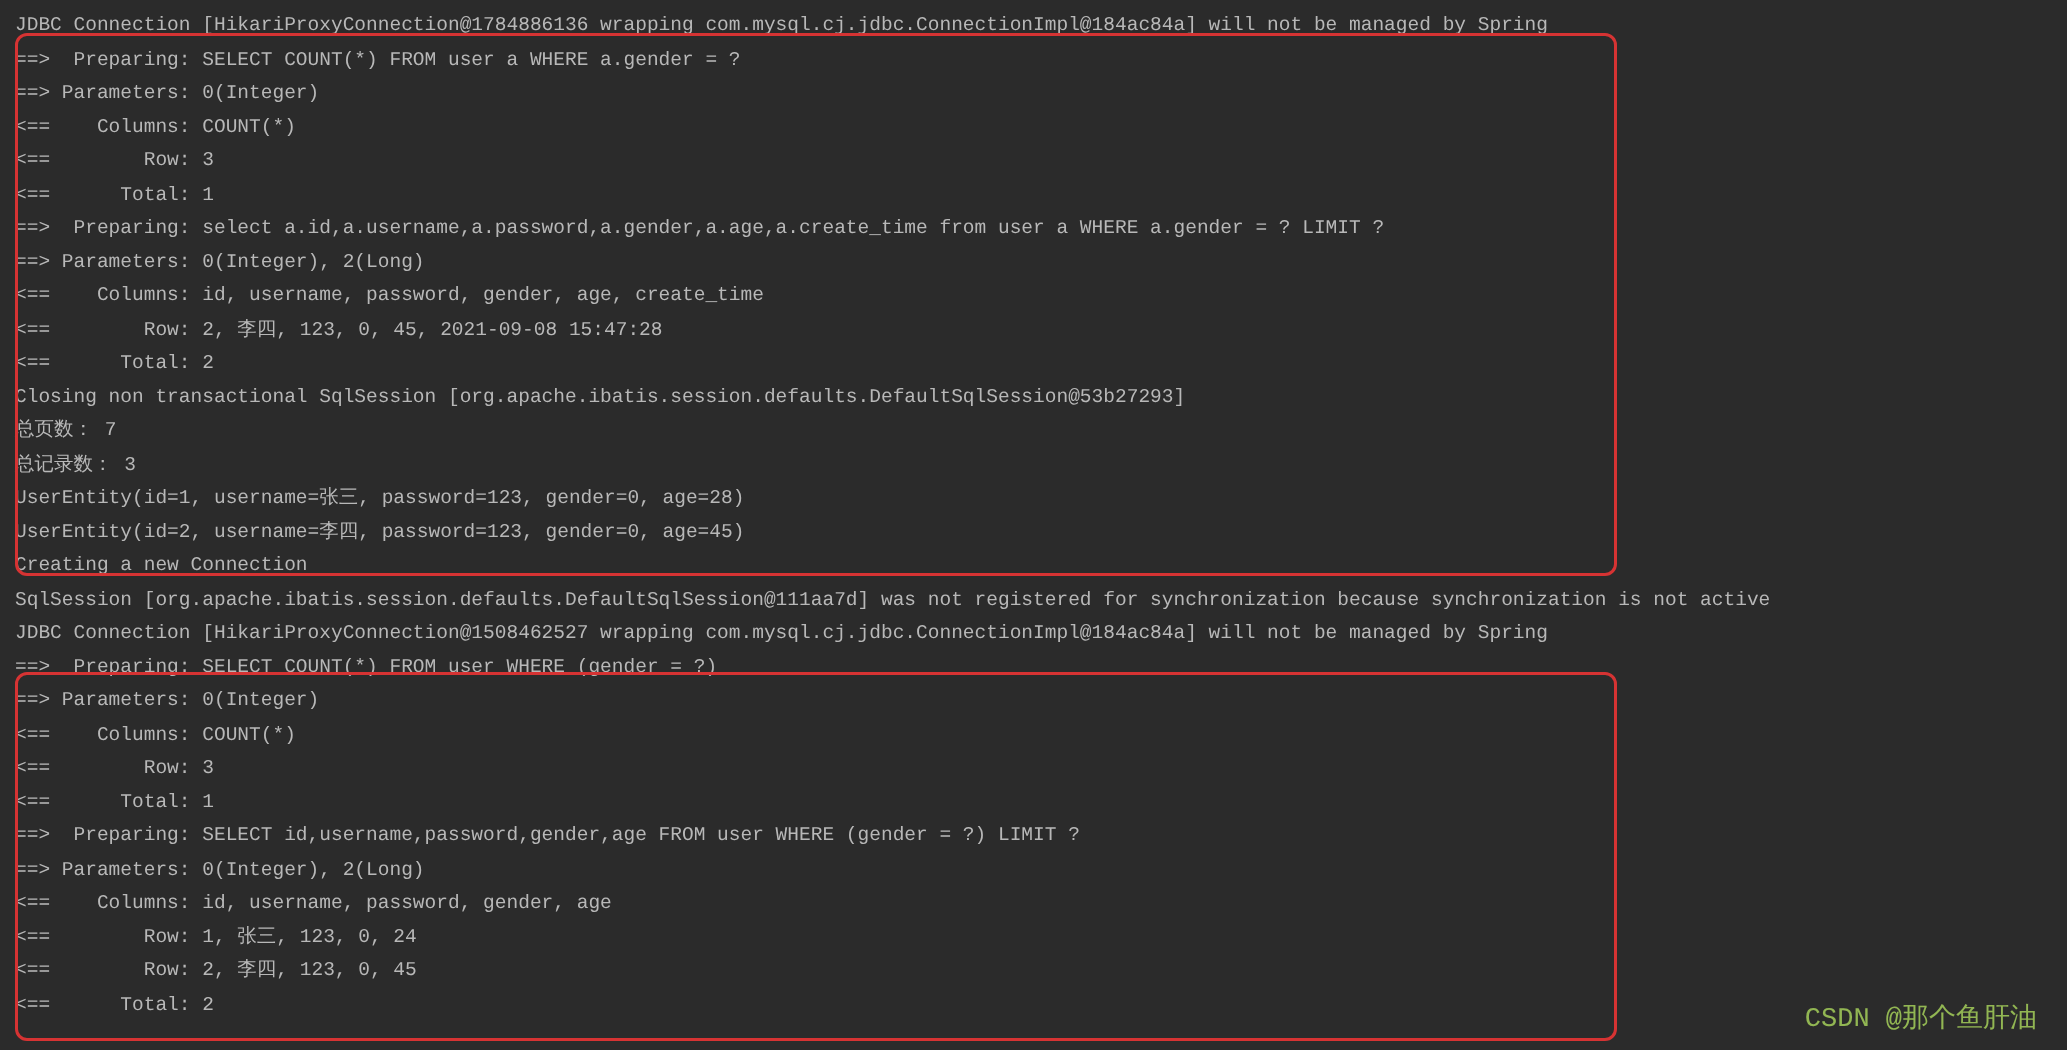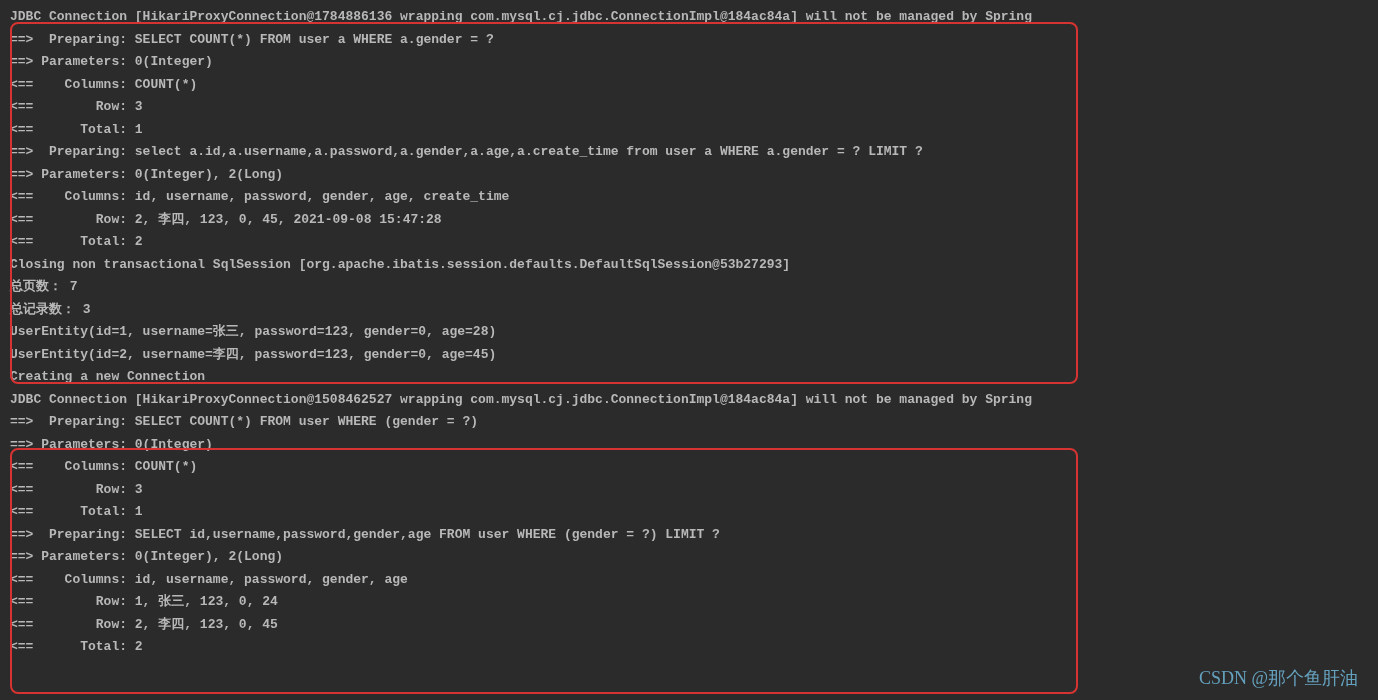--- a/index.html
+++ b/index.html
@@ -17,21 +17,20 @@
       position: relative;
       overflow: hidden;
     }
     .console {
       padding: 6px 10px;
       line-height: 22.5px;
     }
     .line {
       white-space: pre;
       font-family: "Consolas", "Monaco", "Courier New", monospace;
-      font-weight: bold;
     }
     .highlight-box {
       position: absolute;
       border: 2px solid #d63333;
       border-radius: 8px;
       pointer-events: none;
     }
     .box1 {
       left: 10px;
       top: 22px;
@@ -41,23 +40,23 @@
     .box2 {
       left: 10px;
       top: 448px;
       width: 1068px;
       height: 246px;
     }
     .watermark {
       position: absolute;
       right: 20px;
       bottom: 10px;
-      color: #7dd3fc;
+      color: #bef264;
       font-size: 18px;
-      font-family: Liberation Serif, serif;
+      font-family: Liberation Mono, monospace;
       opacity: 0.7;
     }
   </style>
 </head>
 <body>
 
 <div class="console">
   <div class="line">JDBC Connection [HikariProxyConnection@1784886136 wrapping com.mysql.cj.jdbc.ConnectionImpl@184ac84a] will not be managed by Spring</div>
   <div class="line">==&gt;  Preparing: SELECT COUNT(*) FROM user a WHERE a.gender = ?</div>
   <div class="line">==&gt; Parameters: 0(Integer)</div>
@@ -68,20 +67,21 @@
   <div class="line">==&gt; Parameters: 0(Integer), 2(Long)</div>
   <div class="line">&lt;==    Columns: id, username, password, gender, age, create_time</div>
   <div class="line">&lt;==        Row: 2, 李四, 123, 0, 45, 2021-09-08 15:47:28</div>
   <div class="line">&lt;==      Total: 2</div>
   <div class="line">Closing non transactional SqlSession [org.apache.ibatis.session.defaults.DefaultSqlSession@53b27293]</div>
   <div class="line">总页数： 7</div>
   <div class="line">总记录数： 3</div>
   <div class="line">UserEntity(id=1, username=张三, password=123, gender=0, age=28)</div>
   <div class="line">UserEntity(id=2, username=李四, password=123, gender=0, age=45)</div>
   <div class="line">Creating a new Connection</div>
+  <div class="line">SqlSession [org.apache.ibatis.session.defaults.DefaultSqlSession@111aa7d] was not registered for synchronization because synchronization is not active</div>
   <div class="line">JDBC Connection [HikariProxyConnection@1508462527 wrapping com.mysql.cj.jdbc.ConnectionImpl@184ac84a] will not be managed by Spring</div>
   <div class="line">==&gt;  Preparing: SELECT COUNT(*) FROM user WHERE (gender = ?)</div>
   <div class="line">==&gt; Parameters: 0(Integer)</div>
   <div class="line">&lt;==    Columns: COUNT(*)</div>
   <div class="line">&lt;==        Row: 3</div>
   <div class="line">&lt;==      Total: 1</div>
   <div class="line">==&gt;  Preparing: SELECT id,username,password,gender,age FROM user WHERE (gender = ?) LIMIT ?</div>
   <div class="line">==&gt; Parameters: 0(Integer), 2(Long)</div>
   <div class="line">&lt;==    Columns: id, username, password, gender, age</div>
   <div class="line">&lt;==        Row: 1, 张三, 123, 0, 24</div>

